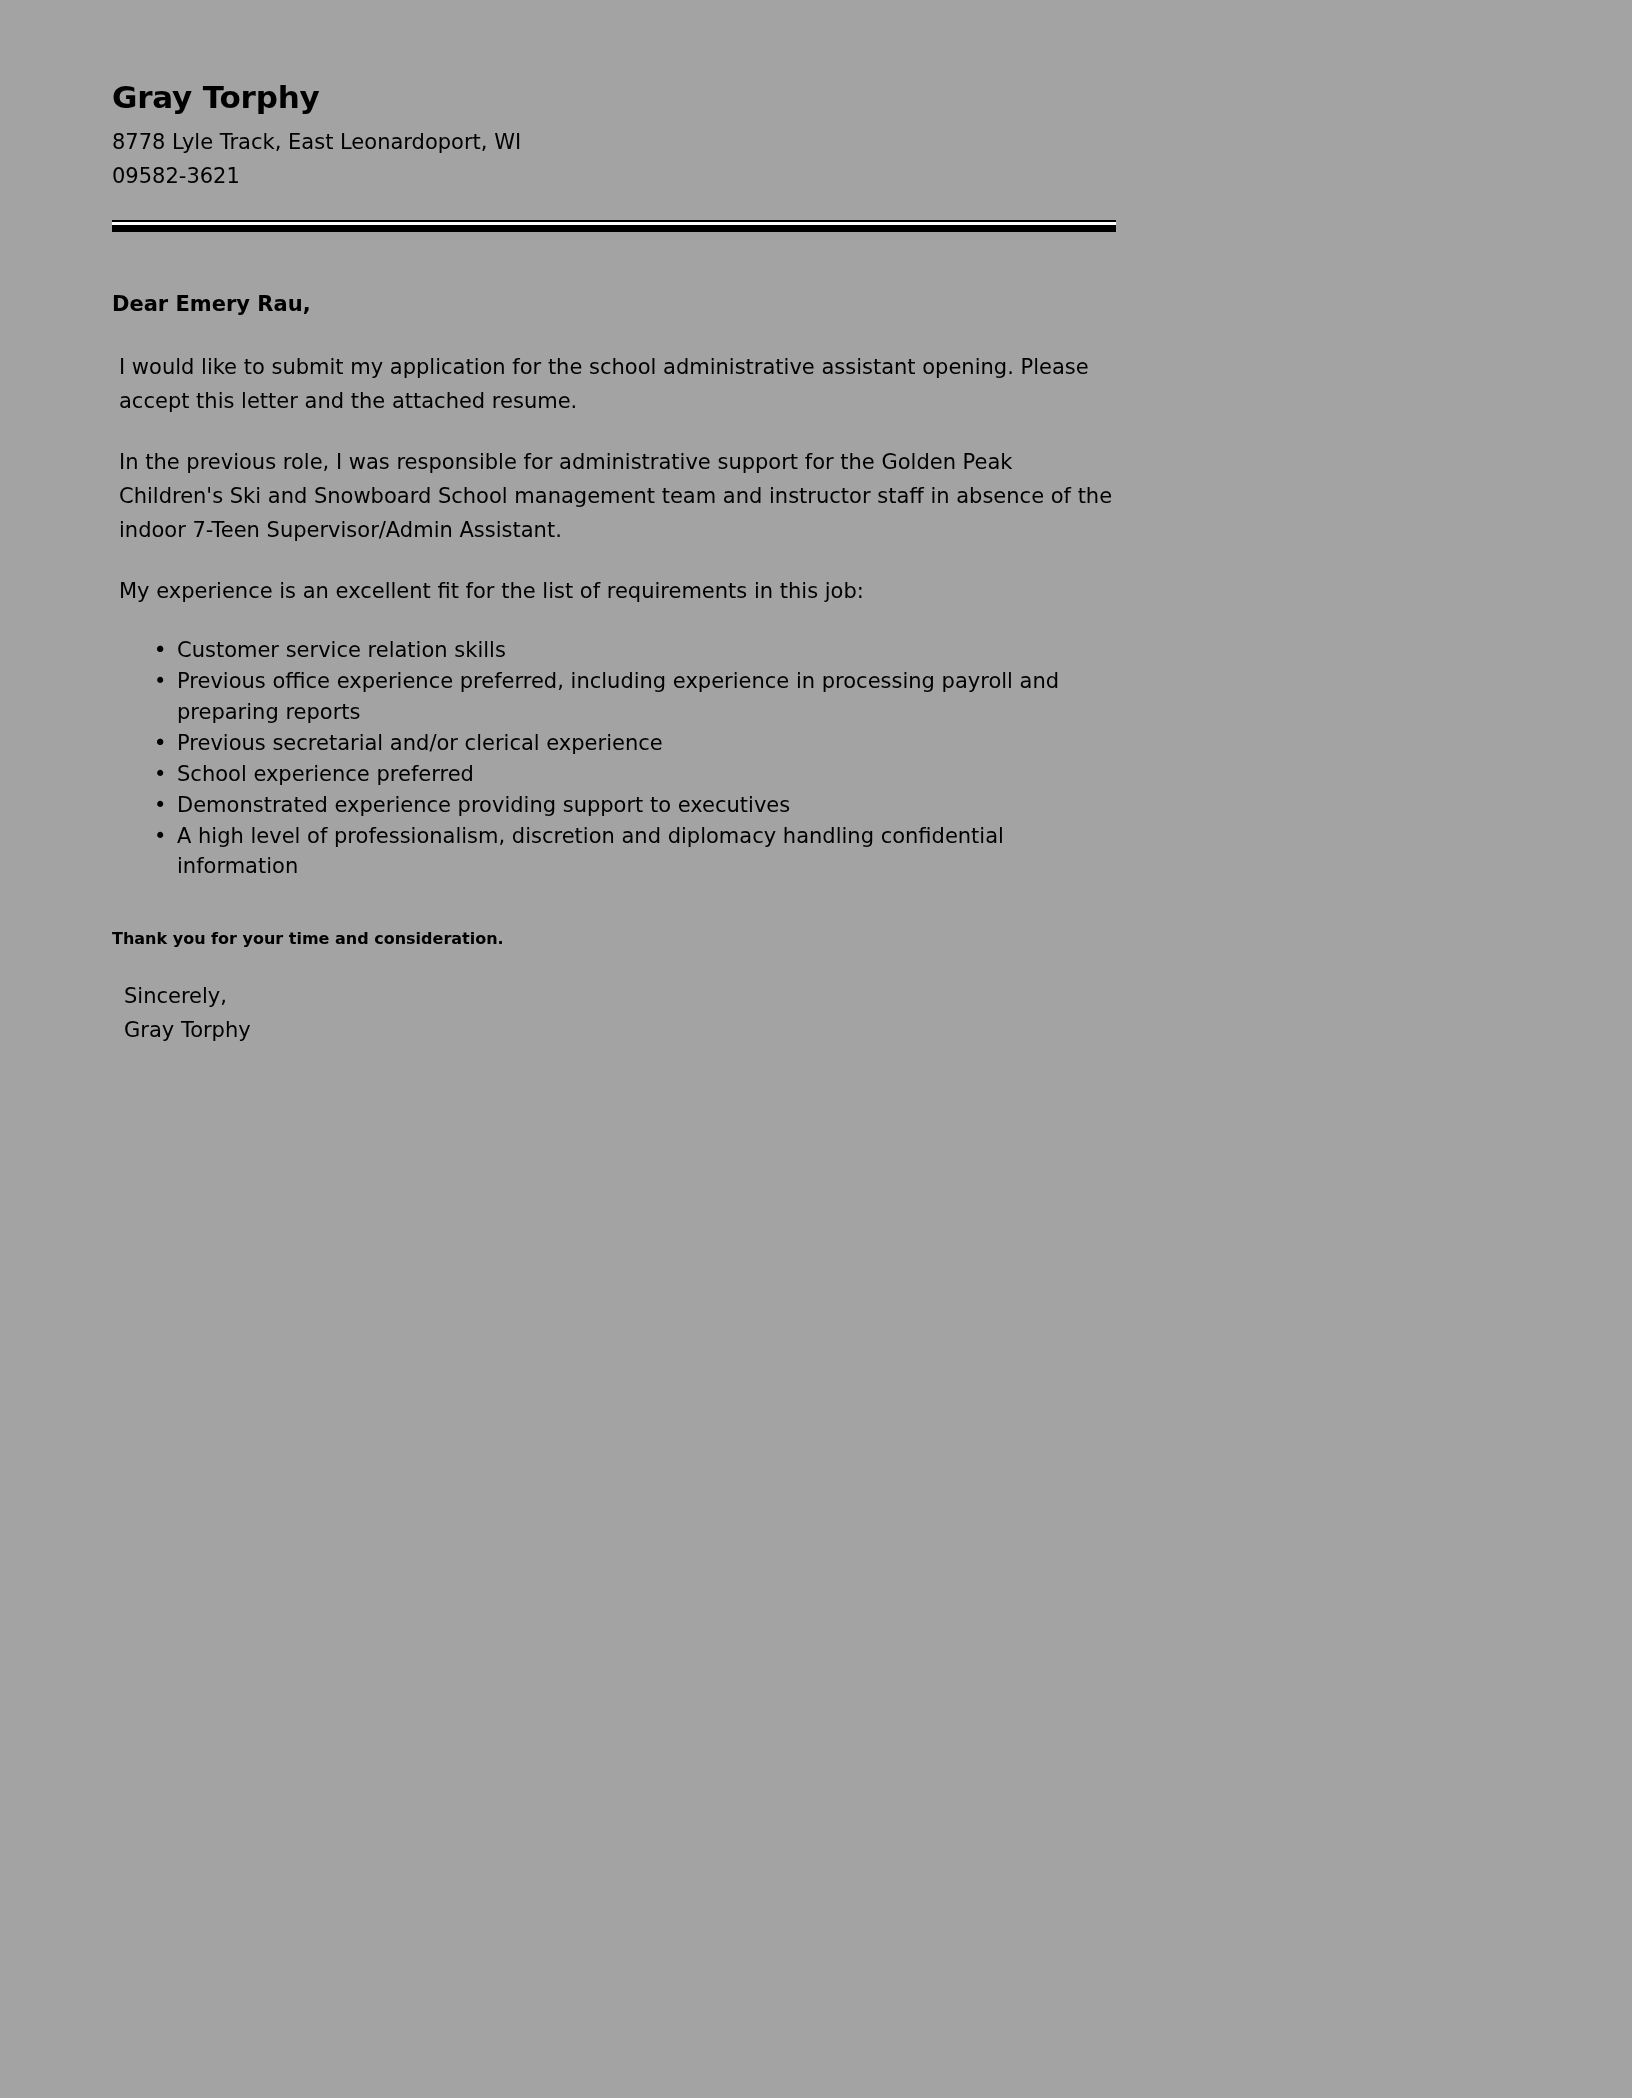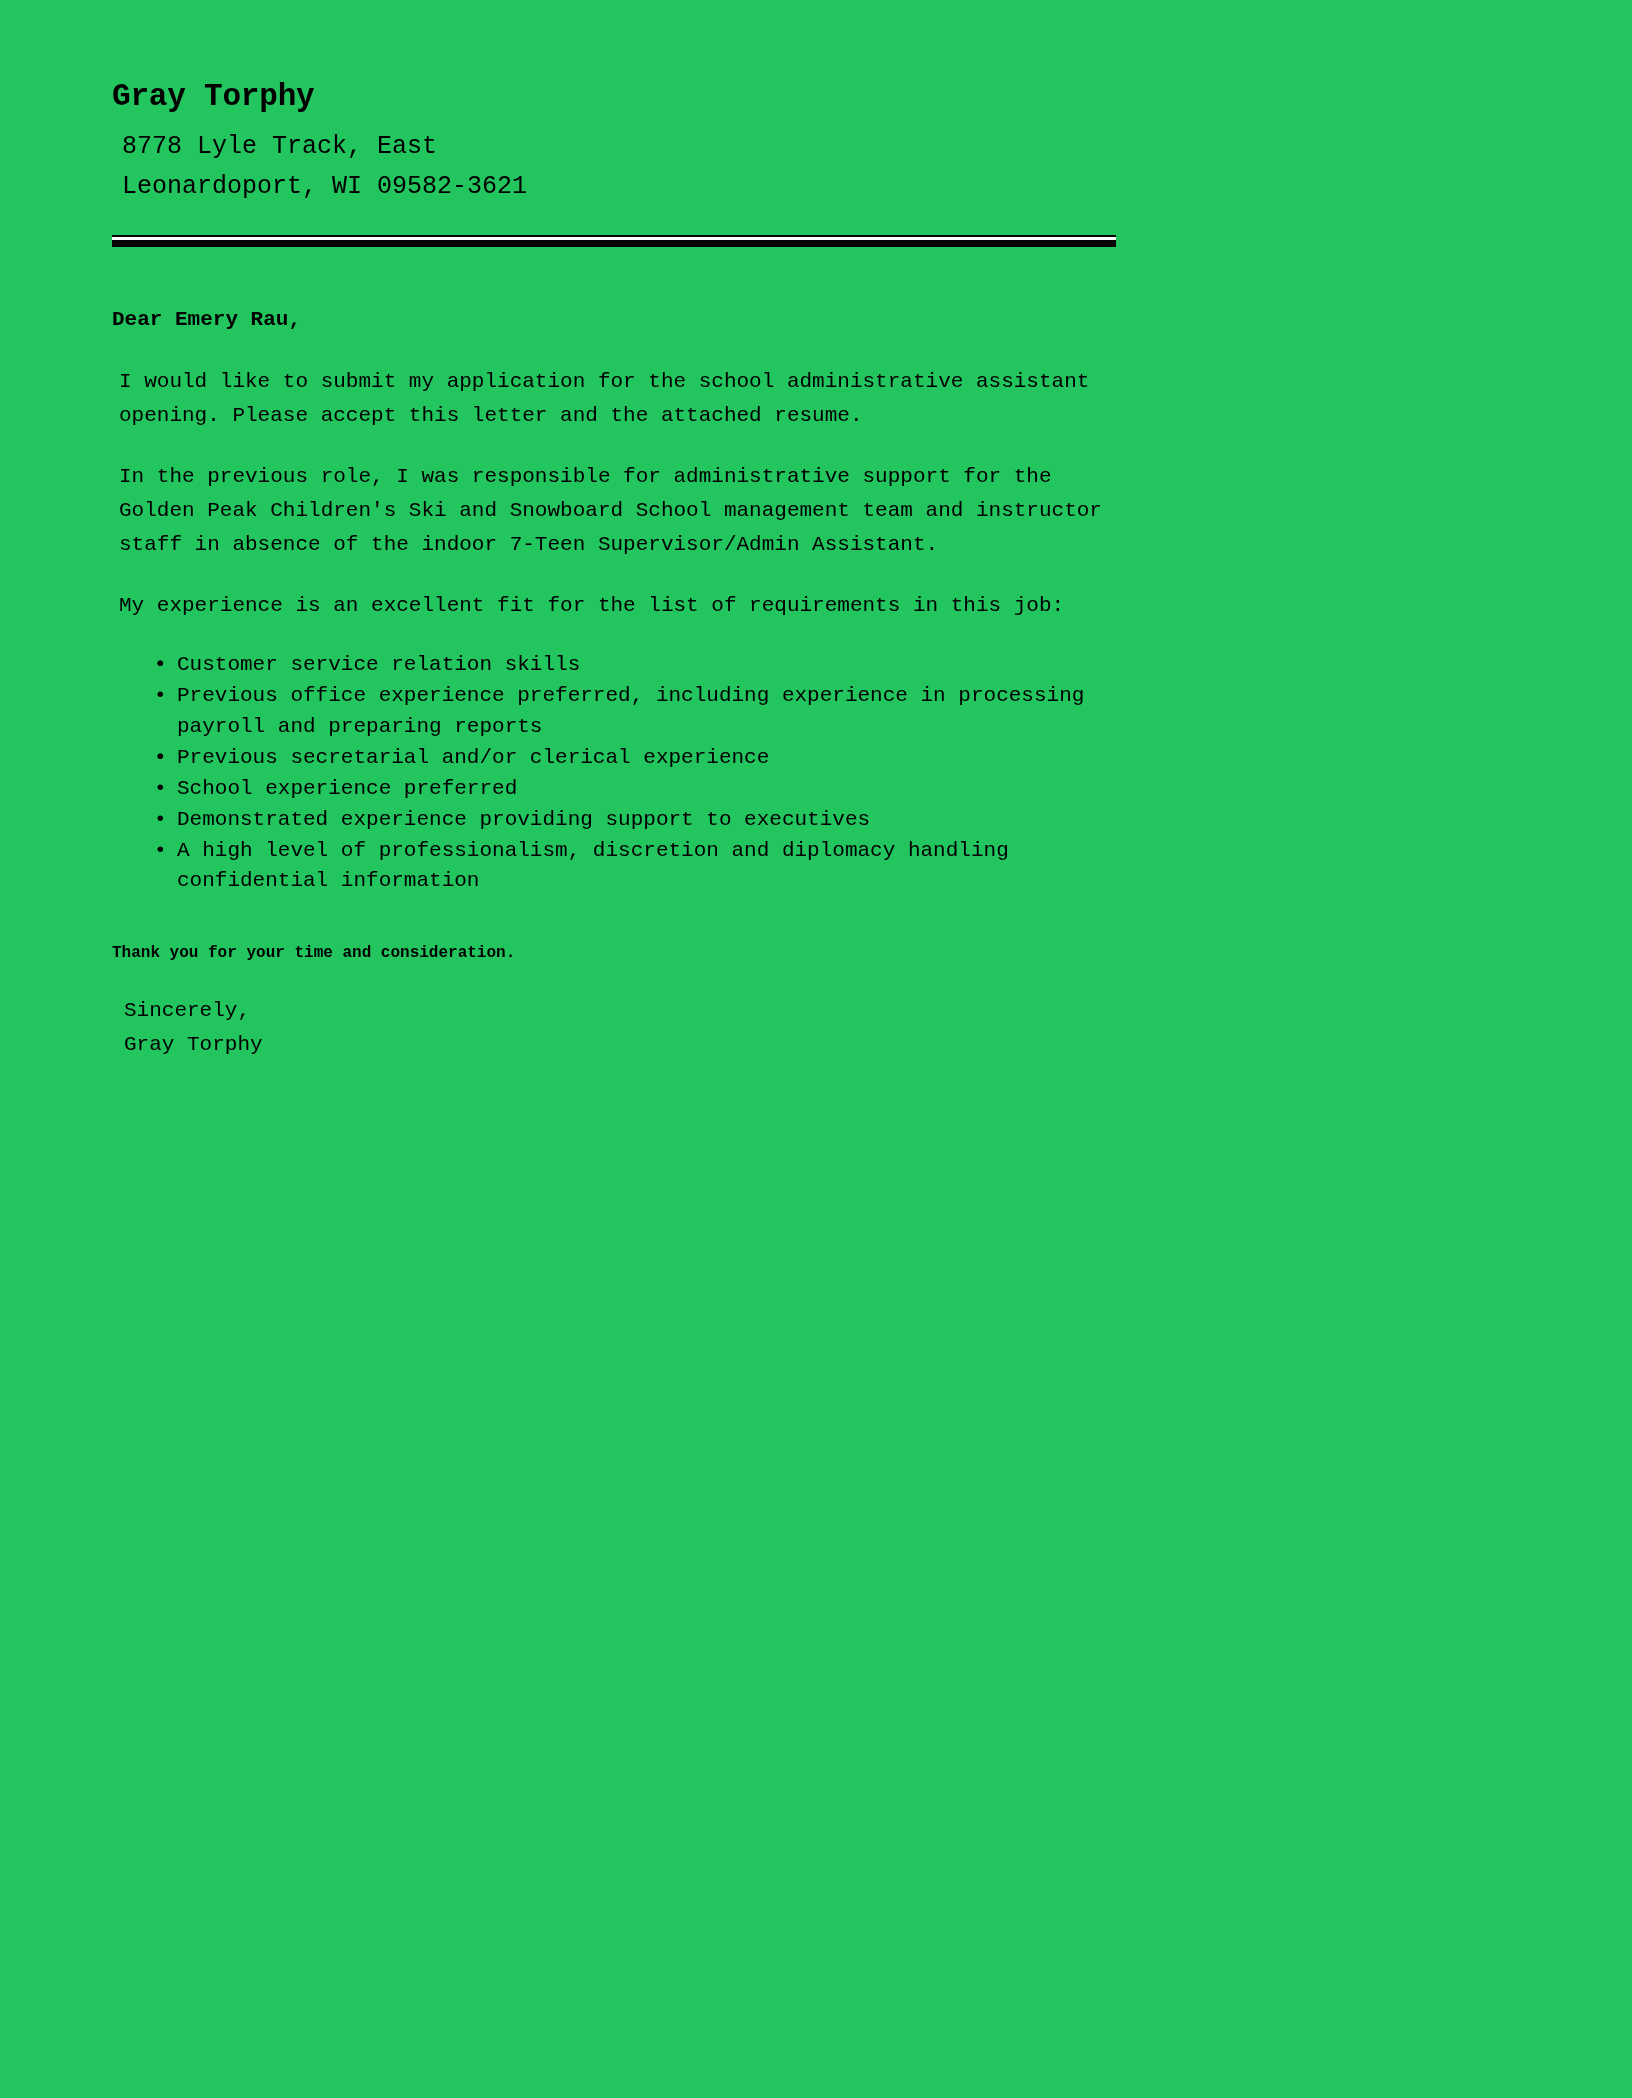--- a/index.html
+++ b/index.html
@@ -8,48 +8,47 @@
     background: #ffffff;
   }
   body {
     font-family: "DejaVu Sans", sans-serif;
     color: #000000;
   }
   .page {
     position: relative;
     width: 1632px;
     height: 2098px;
-    background: #22c55e;
+    background: #a3a3a3;
     overflow: hidden;
     box-sizing: border-box;
-    font-family: Liberation Mono, monospace;
   }
   .sheet {
     position: absolute;
     left: 112px;
     top: 0;
     width: 1004px;
   }
 
   
   .letterhead {
     padding-top: 78px;
   }
   .sender-name {
     font-size: 31px;
     font-weight: bold;
     line-height: 1.25;
     letter-spacing: -0.2px;
     margin: 0 0 8px 0;
   }
   .sender-address {
-    font-size: 25px;
+    font-size: 21px;
     font-weight: normal;
     line-height: 1.62;
-    margin: 10px;
+    margin: 0;
     width: 460px;
   }
 
   
   .rule {
     margin-top: 27px;
     width: 1004px;
   }
   .rule-thin {
     height: 2px;

